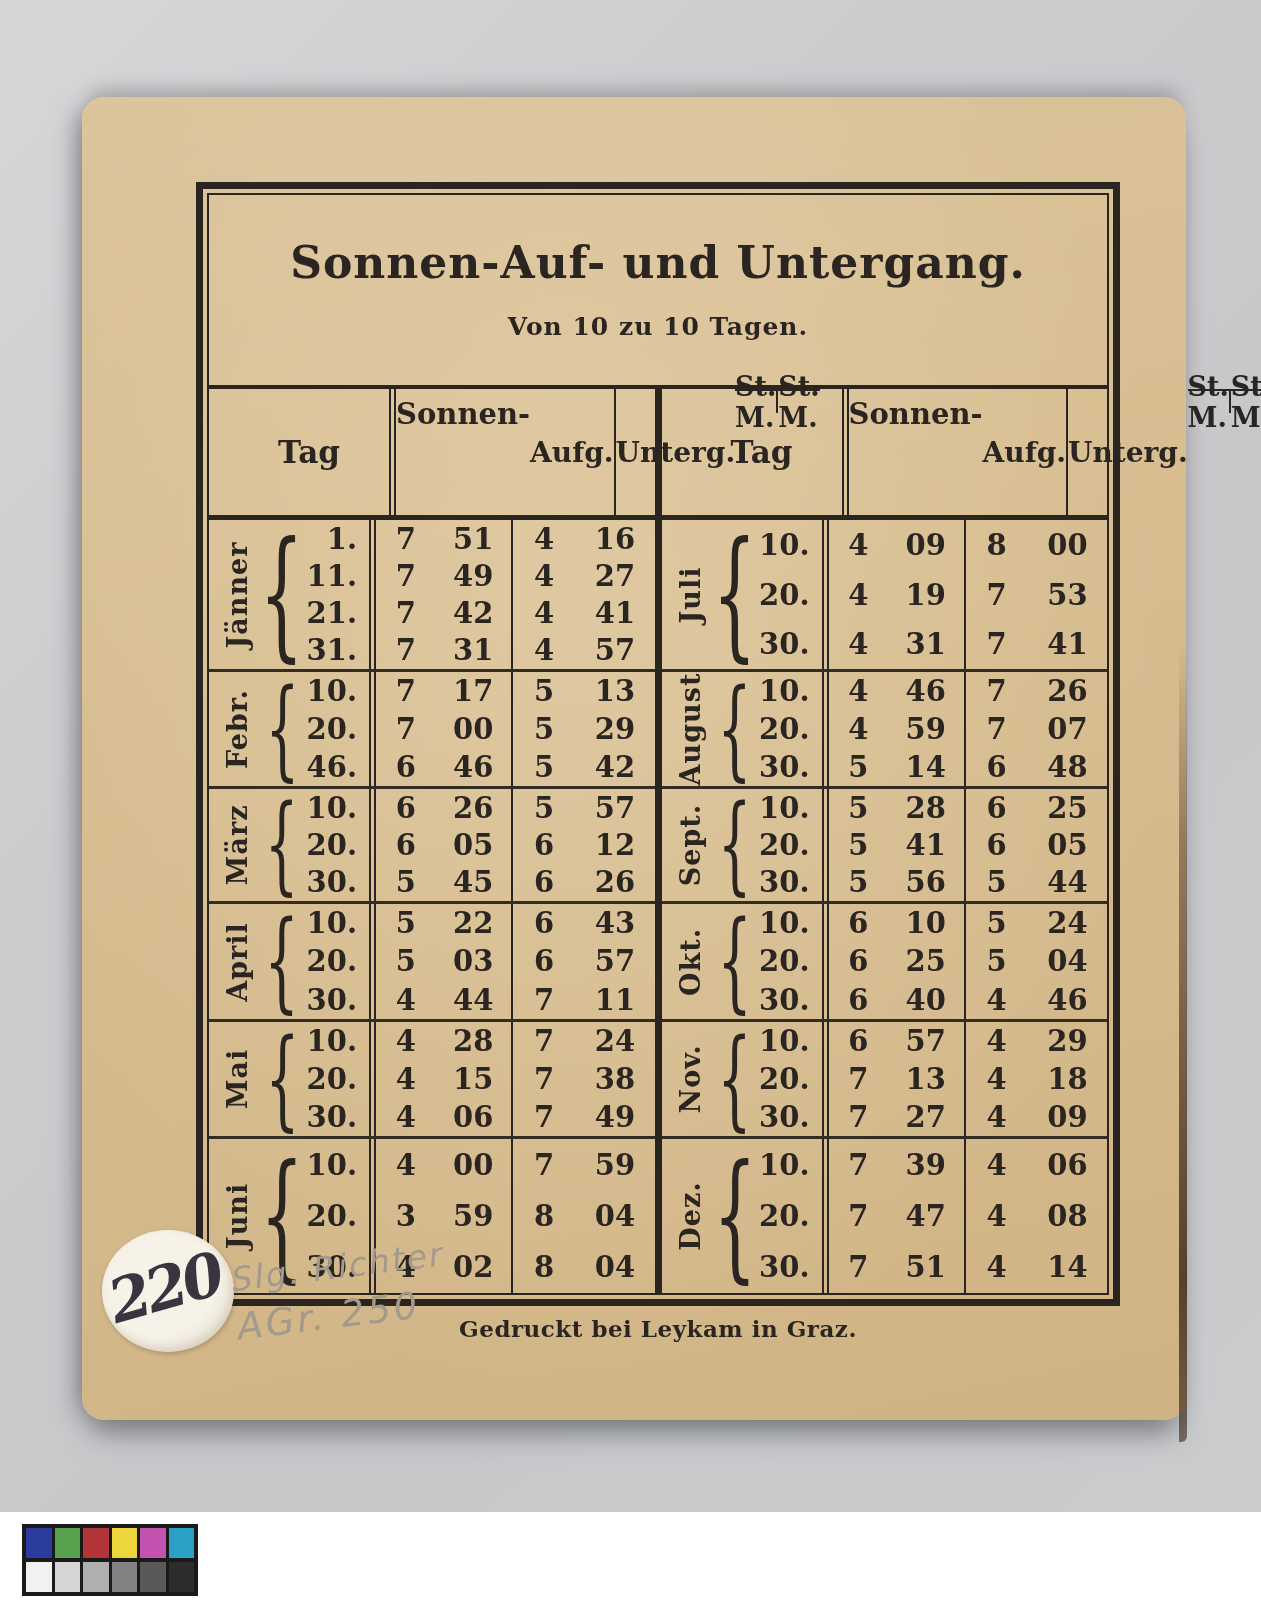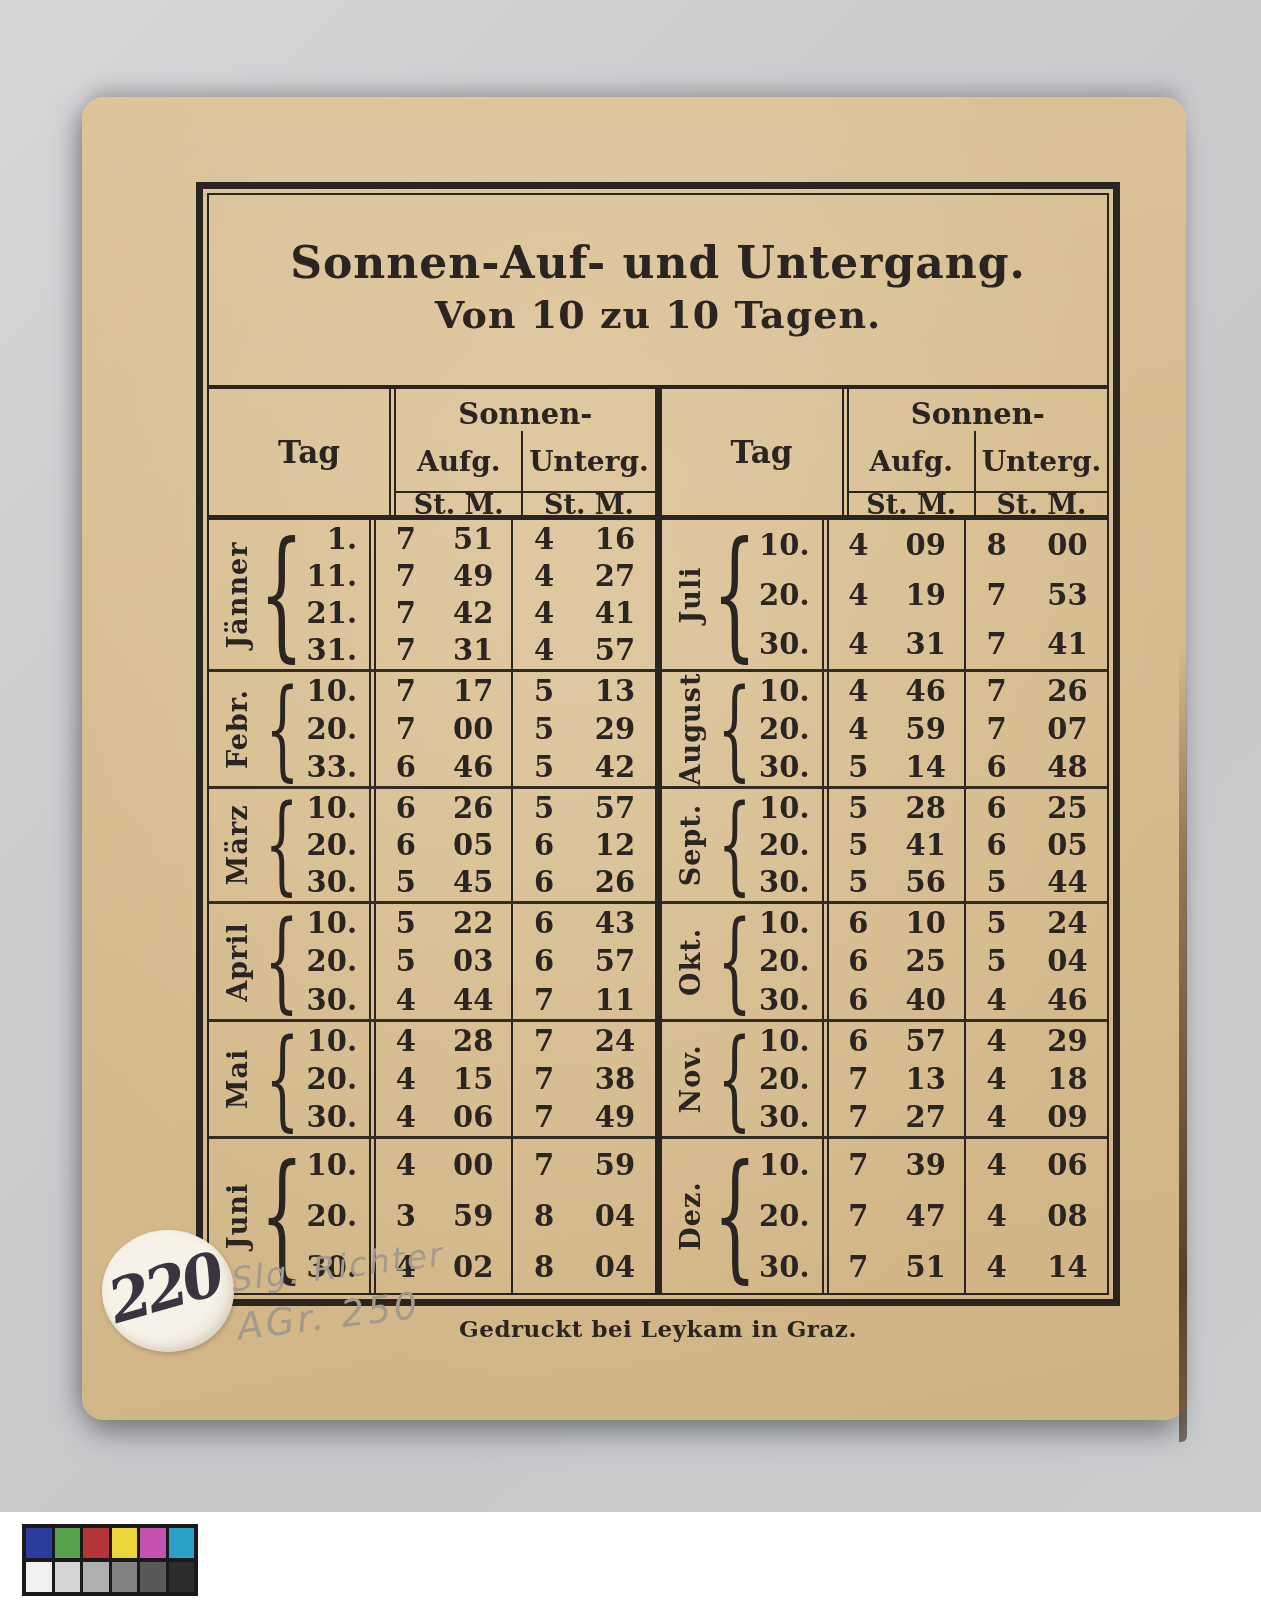--- a/index.html
+++ b/index.html
@@ -39,37 +39,37 @@
   .frame-inner {
     position:absolute; inset:4px;
     border:2px solid #2a2520;
     color:#2a2520;
   }
   .title-block { position:absolute; top:0; left:0; right:0; height:170px; text-align:center; }
   .doc-title {
     margin-top:42px; font-size:44px; font-weight:700; letter-spacing:1px;
   }
   .doc-subtitle {
-    margin-top:4px; font-size:38px; font-weight:700; letter-spacing:1px;
+    margin-top:24px; font-size:25px; font-weight:700; letter-spacing:1px;
   }
   
   .suntable {
     position:absolute; top:190px; left:0; right:0; bottom:0;
     border-top:4px solid #2a2520;
     display:flex;
   }
   .half { flex:1 1 0; display:flex; flex-direction:column; min-width:0; }
   .center-divider { width:7px; background:#2a2520; }
   .half-header { height:131px; border-bottom:5px solid #2a2520; display:flex; }
   .tag-head {
     width:37.5%; border-right:7px double #2a2520;
     display:flex; align-items:center; justify-content:center;
     font-size:31px; font-weight:700;margin-left:20px;
   }
-  .sun-head { flex:1; display:flex; flex-direction:column; min-width:0; }
+  .sun-head { flex:1; display:flex; flex-direction:row; min-width:0; }
   .sun-title { height:42px; display:flex; align-items:flex-end; justify-content:center; font-size:29px; font-weight:700; }
   .sun-split { flex:1; display:flex; }
   .rise-h { width:48.5%; display:flex; align-items:center; justify-content:center; font-size:28px; font-weight:700; }
   .set-h  { flex:1; border-left:2px solid #2a2520; display:flex; align-items:center; justify-content:center; font-size:28px; font-weight:700; }
   .units-row { height:24px; border-top:2px solid #2a2520; display:flex; }
   .unit-a { width:48.5%; display:flex; align-items:center; justify-content:center; font-size:27px; font-weight:700; }
   .unit-b { flex:1; border-left:2px solid #2a2520; display:flex; align-items:center; justify-content:center; font-size:27px; font-weight:700; }
   .body { flex:1; display:flex; flex-direction:column; }
   .group { display:flex; border-bottom:3px solid #332c25; }
   .group:last-child { border-bottom:none; flex:1; }
@@ -226,21 +226,21 @@
                   <div class="tagzone">
          <div class="monthcol">
            <span class="month">Febr.</span>
          </div>
          <div class="bracecol">
            <span class="brace" style="font-size:108px">{</span>
          </div>
          <div class="daycol">
                       <div class="dayrow">10.</div>
                       <div class="dayrow">20.</div>
-                      <div class="dayrow">33.</div>
+                      <div class="dayrow">46.</div>
                     </div>
        </div>
        <div class="timeszone">
                     <div class="timerow">
          <div class="rise-c">
            <div class="t-st">7</div>
            <div class="t-m">17</div>
          </div>
          <div class="set-c">
            <div class="t-st">5</div>

